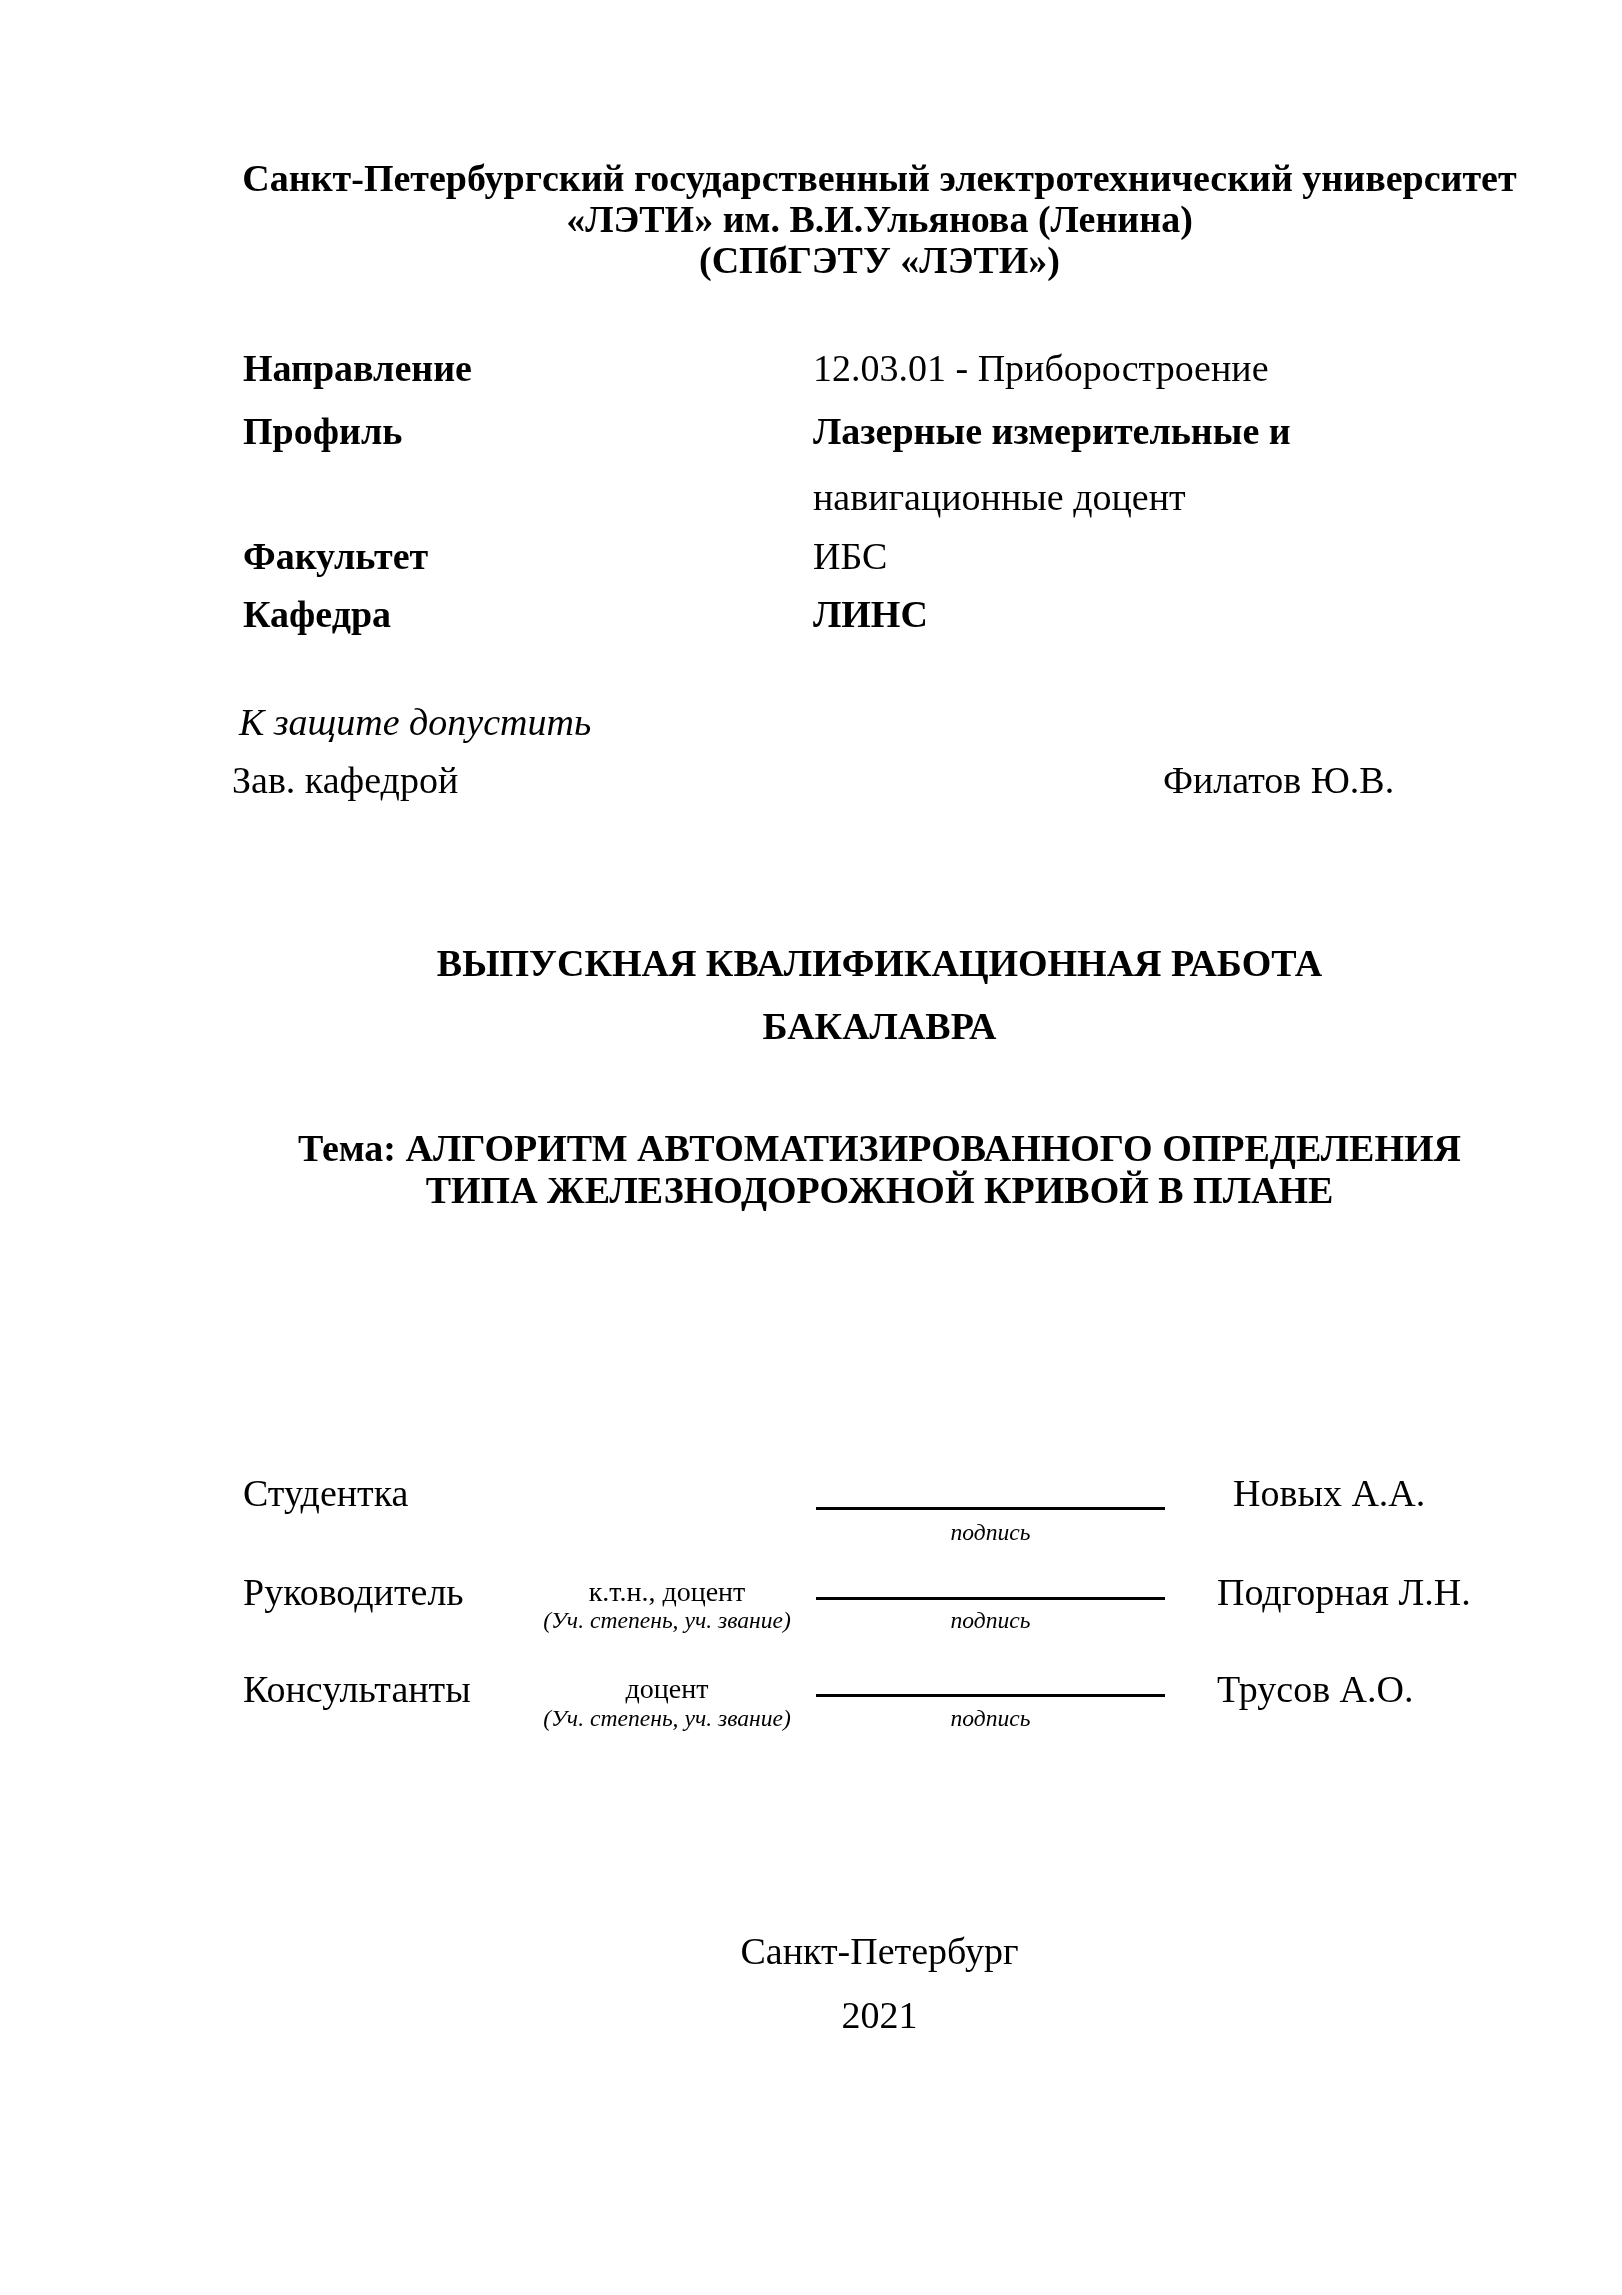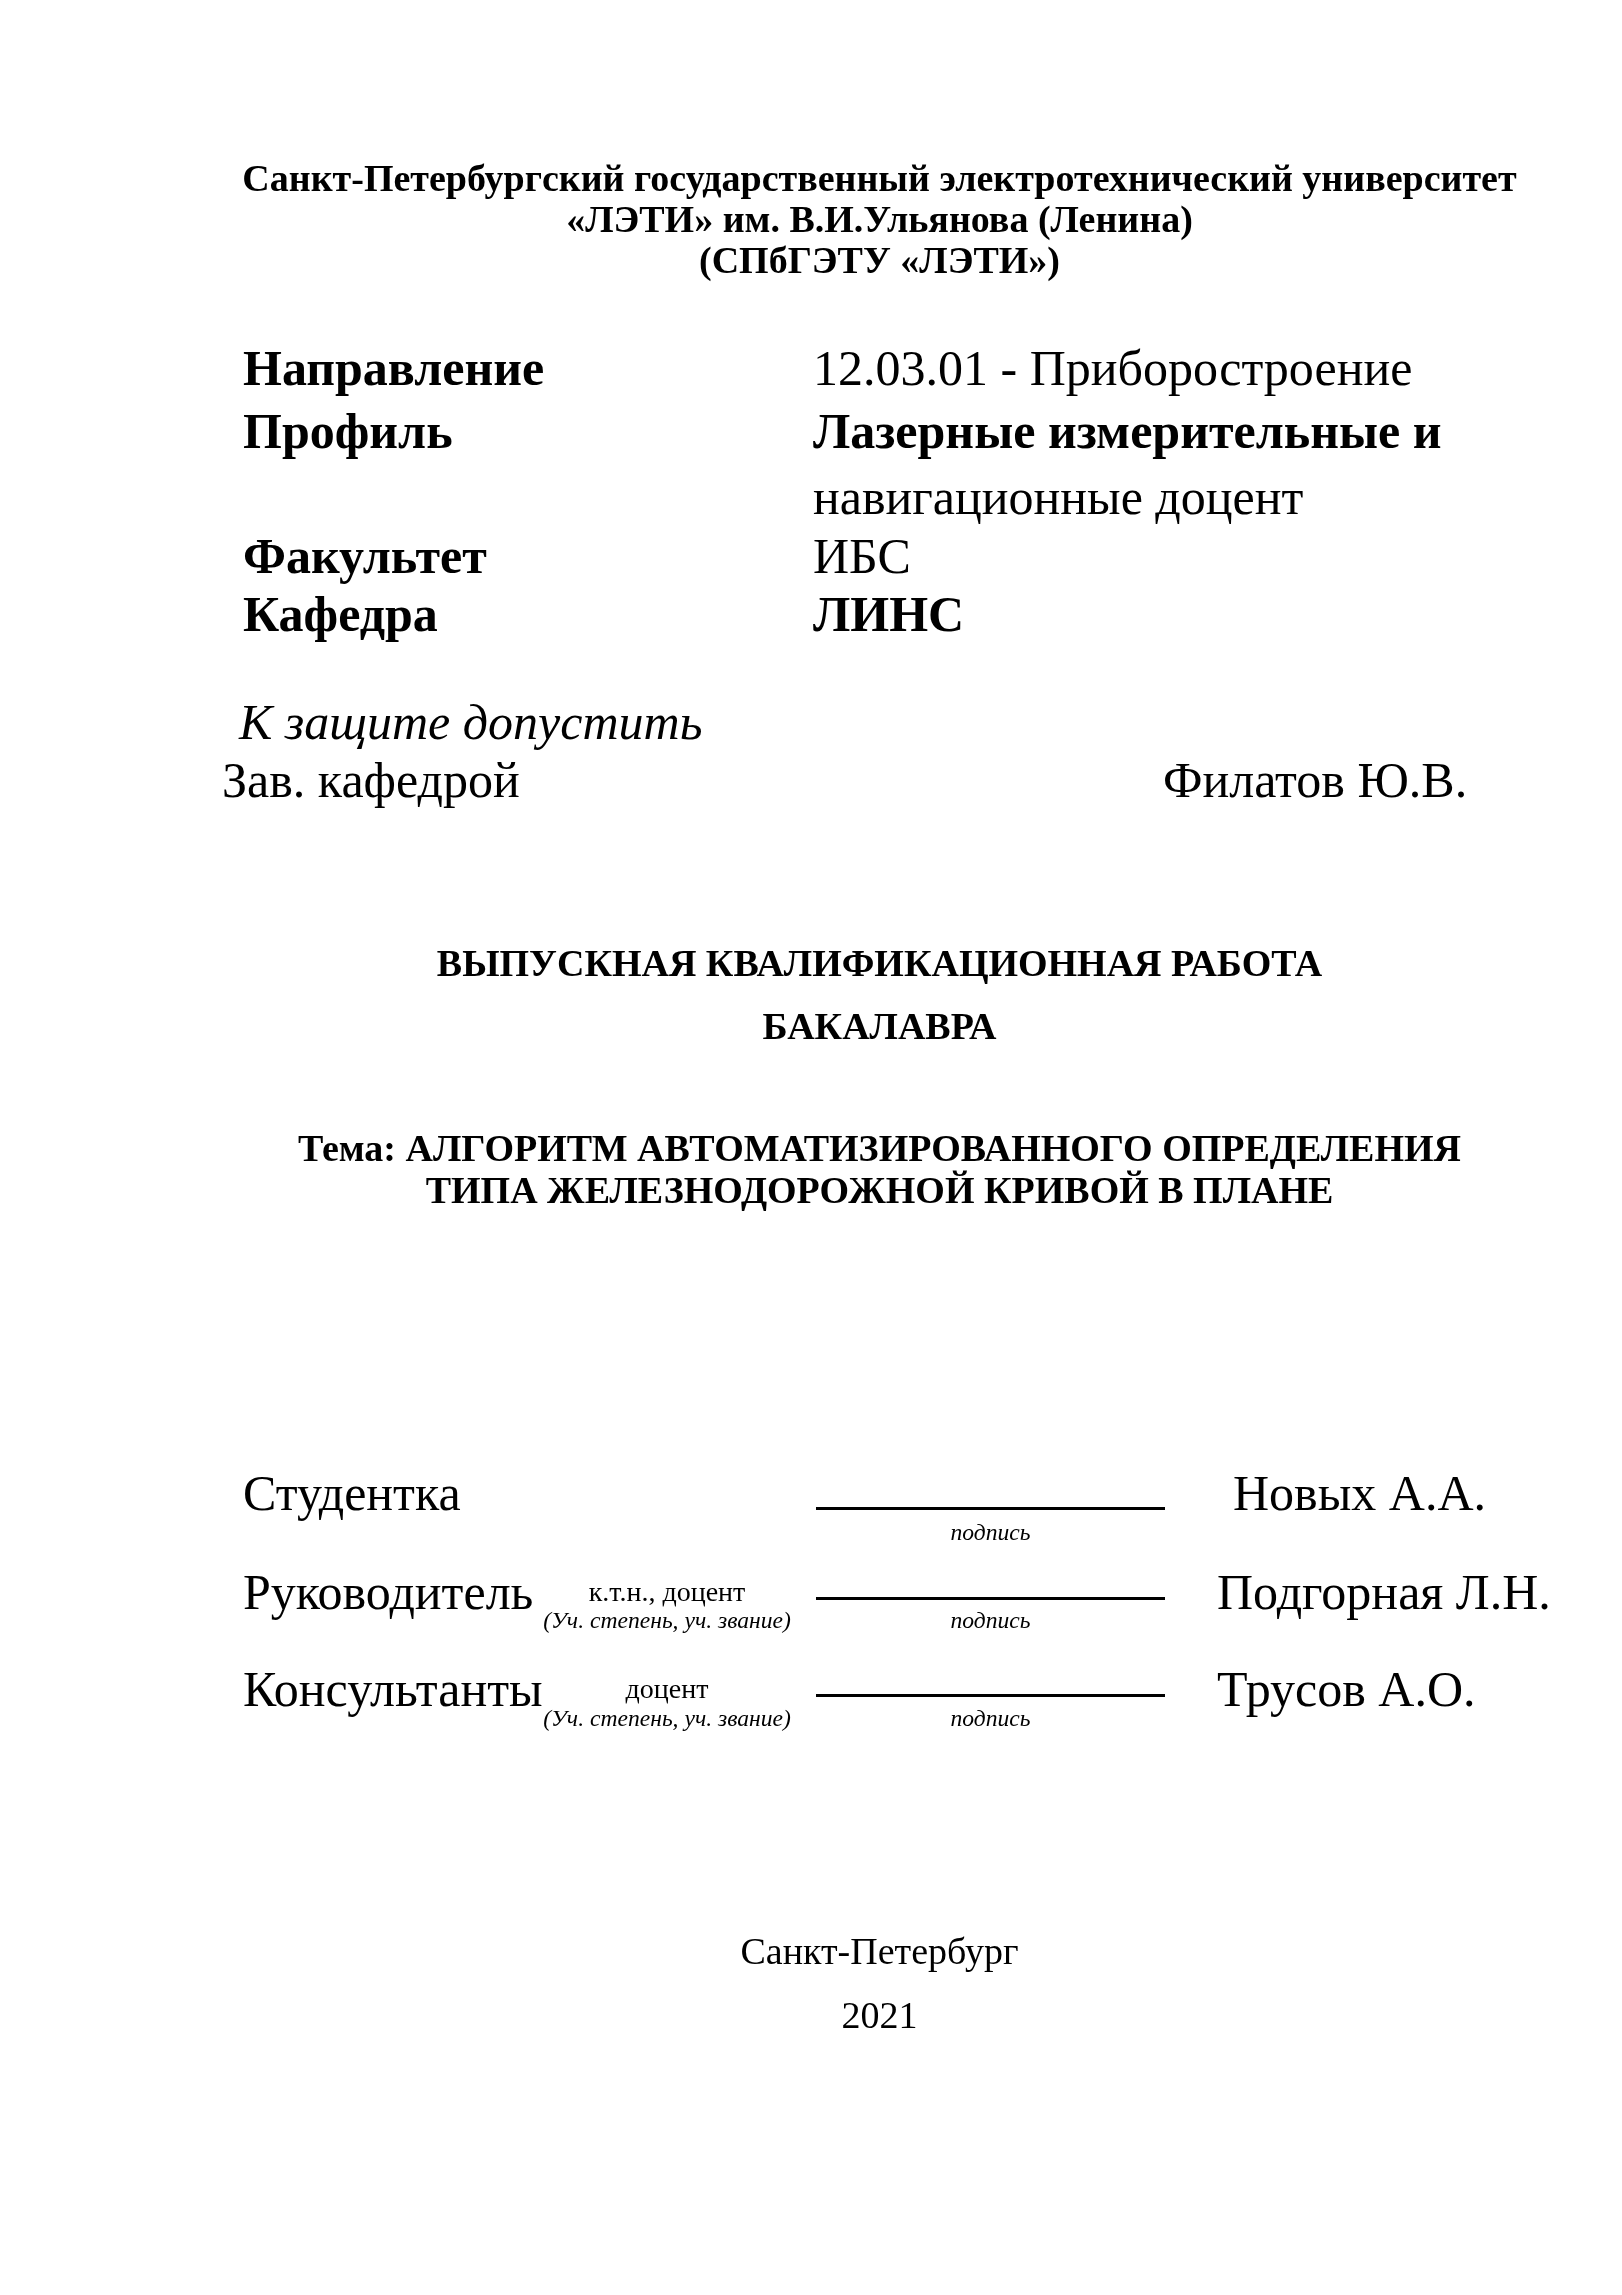--- a/index.html
+++ b/index.html
@@ -15,21 +15,21 @@
     color: #000000;
     font-family: "Liberation Serif", "DejaVu Serif", serif;
     overflow: hidden;
   }
   .abs {
     position: absolute;
     white-space: nowrap;
   }
   .b { font-weight: bold; }
   .i { font-style: italic; }
-  .main { font-size: 50px; line-height: 38px; }
+  .main { font-size: 38px; line-height: 38px; }
   .deg  { font-size: 28px; line-height: 35px; }
   .small { font-size: 23.6px; line-height: 23.6px; }
   .header-block {
     left: 232px; top: 158px; width: 1295px;
     font-size: 38px; line-height: 41px;
     font-weight: bold; text-align: center;
     white-space: nowrap;
   }
   .title-block {
     left: 232px; top: 932px; width: 1295px;
@@ -80,21 +80,21 @@
   <div class="abs main" style="left:813px; top:412px;font-weight:bold;">Лазерные измерительные и</div>
   <div class="abs main" style="left:813px; top:478px;">навигационные доцент</div>
 
   <div class="abs main b" style="left:243px; top:537px;">Факультет</div>
   <div class="abs main" style="left:813px; top:537px;">ИБС</div>
 
   <div class="abs main b" style="left:243px; top:595px;">Кафедра</div>
   <div class="abs main" style="left:813px; top:595px;font-weight:bold;">ЛИНС</div>
 
   <div class="abs main i" style="left:239px; top:703px;">К защите допустить</div>
-  <div class="abs main" style="left:222px; top:761px;">Зав. кафедрой</div>
+  <div class="abs main" style="left:232px; top:761px;">Зав. кафедрой</div>
   <div class="abs main" style="left:1163px; top:761px;">Филатов Ю.В.</div>
 
   <div class="abs title-block">
     <div>ВЫПУСКНАЯ КВАЛИФИКАЦИОННАЯ РАБОТА</div>
     <div>БАКАЛАВРА</div>
   </div>
 
   <div class="abs theme-block">
     <div>Тема: АЛГОРИТМ АВТОМАТИЗИРОВАННОГО ОПРЕДЕЛЕНИЯ</div>
     <div>ТИПА ЖЕЛЕЗНОДОРОЖНОЙ КРИВОЙ В ПЛАНЕ</div>

